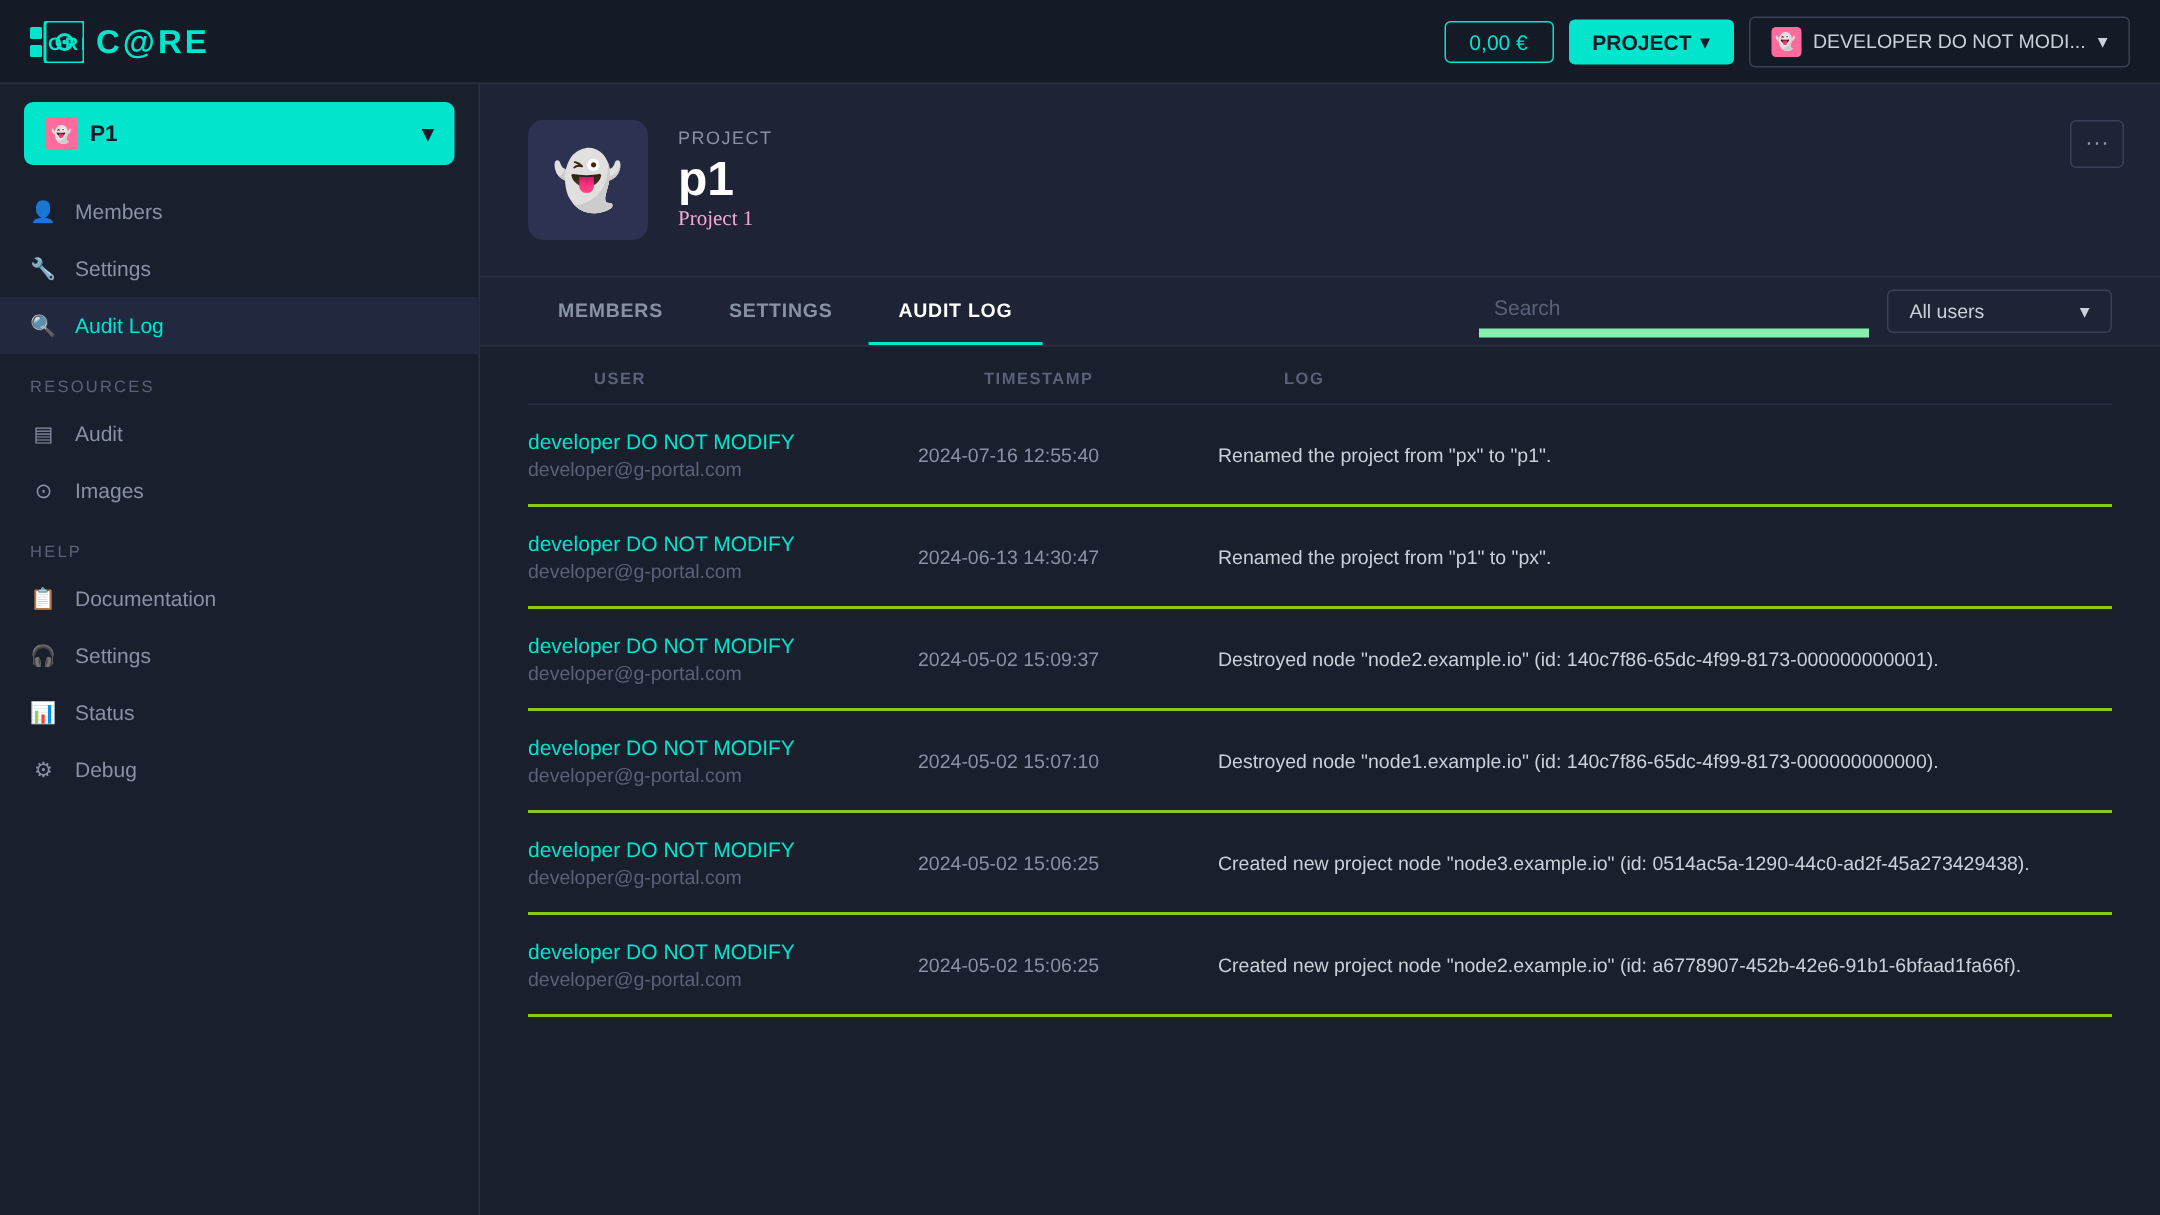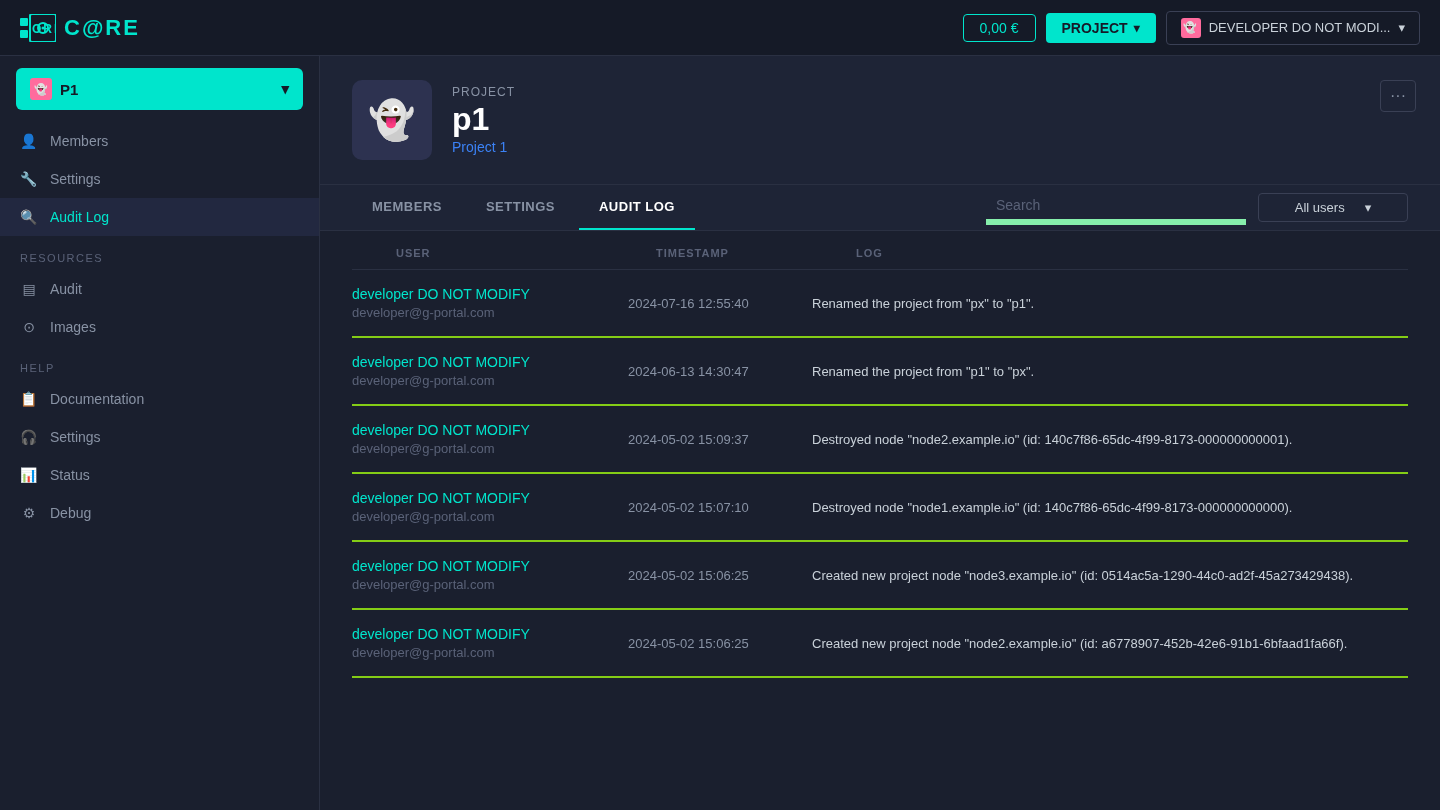--- a/index.html
+++ b/index.html
@@ -198,21 +198,22 @@
     }
     .project-info .project-name {
       font-size: 32px;
       font-weight: bold;
       color: #ffffff;
       line-height: 1;
       margin-bottom: 4px;
     }
     .project-info .project-subtitle {
       font-size: 14px;
-      color: #3b82f6;
+      color: #f9a8d4;
+      font-family: Liberation Serif, serif;
     }
     .project-more-btn {
       position: absolute;
       top: 24px;
       right: 24px;
       border: 1.5px solid #3a4055;
       background: transparent;
       color: #8892a4;
       width: 36px;
       height: 32px;
@@ -269,21 +270,21 @@
       background: #1e2436;
       color: #c9d1d9;
       padding: 6px 14px;
       border-radius: 4px;
       font-size: 13px;
       cursor: pointer;
       display: flex;
       align-items: center;
       gap: 20px;
       min-width: 150px;
-      justify-content: center;
+      justify-content: space-between;
     }
 
     
     .audit-table {
       width: 100%;
       padding: 0 32px;
     }
     .table-header {
       display: grid;
       grid-template-columns: 260px 200px 1fr;
@@ -311,21 +312,20 @@
       font-weight: 500;
       margin-bottom: 3px;
     }
     .user-email {
       color: #5a6278;
       font-size: 13px;
     }
     .timestamp {
       font-size: 13px;
       color: #8892a4;
-      margin-left: 16px;
     }
     .log-text {
       font-size: 13px;
       color: #c9d1d9;
     }
   </style>
 </head>
 <body>
 
 <div class="topbar">

